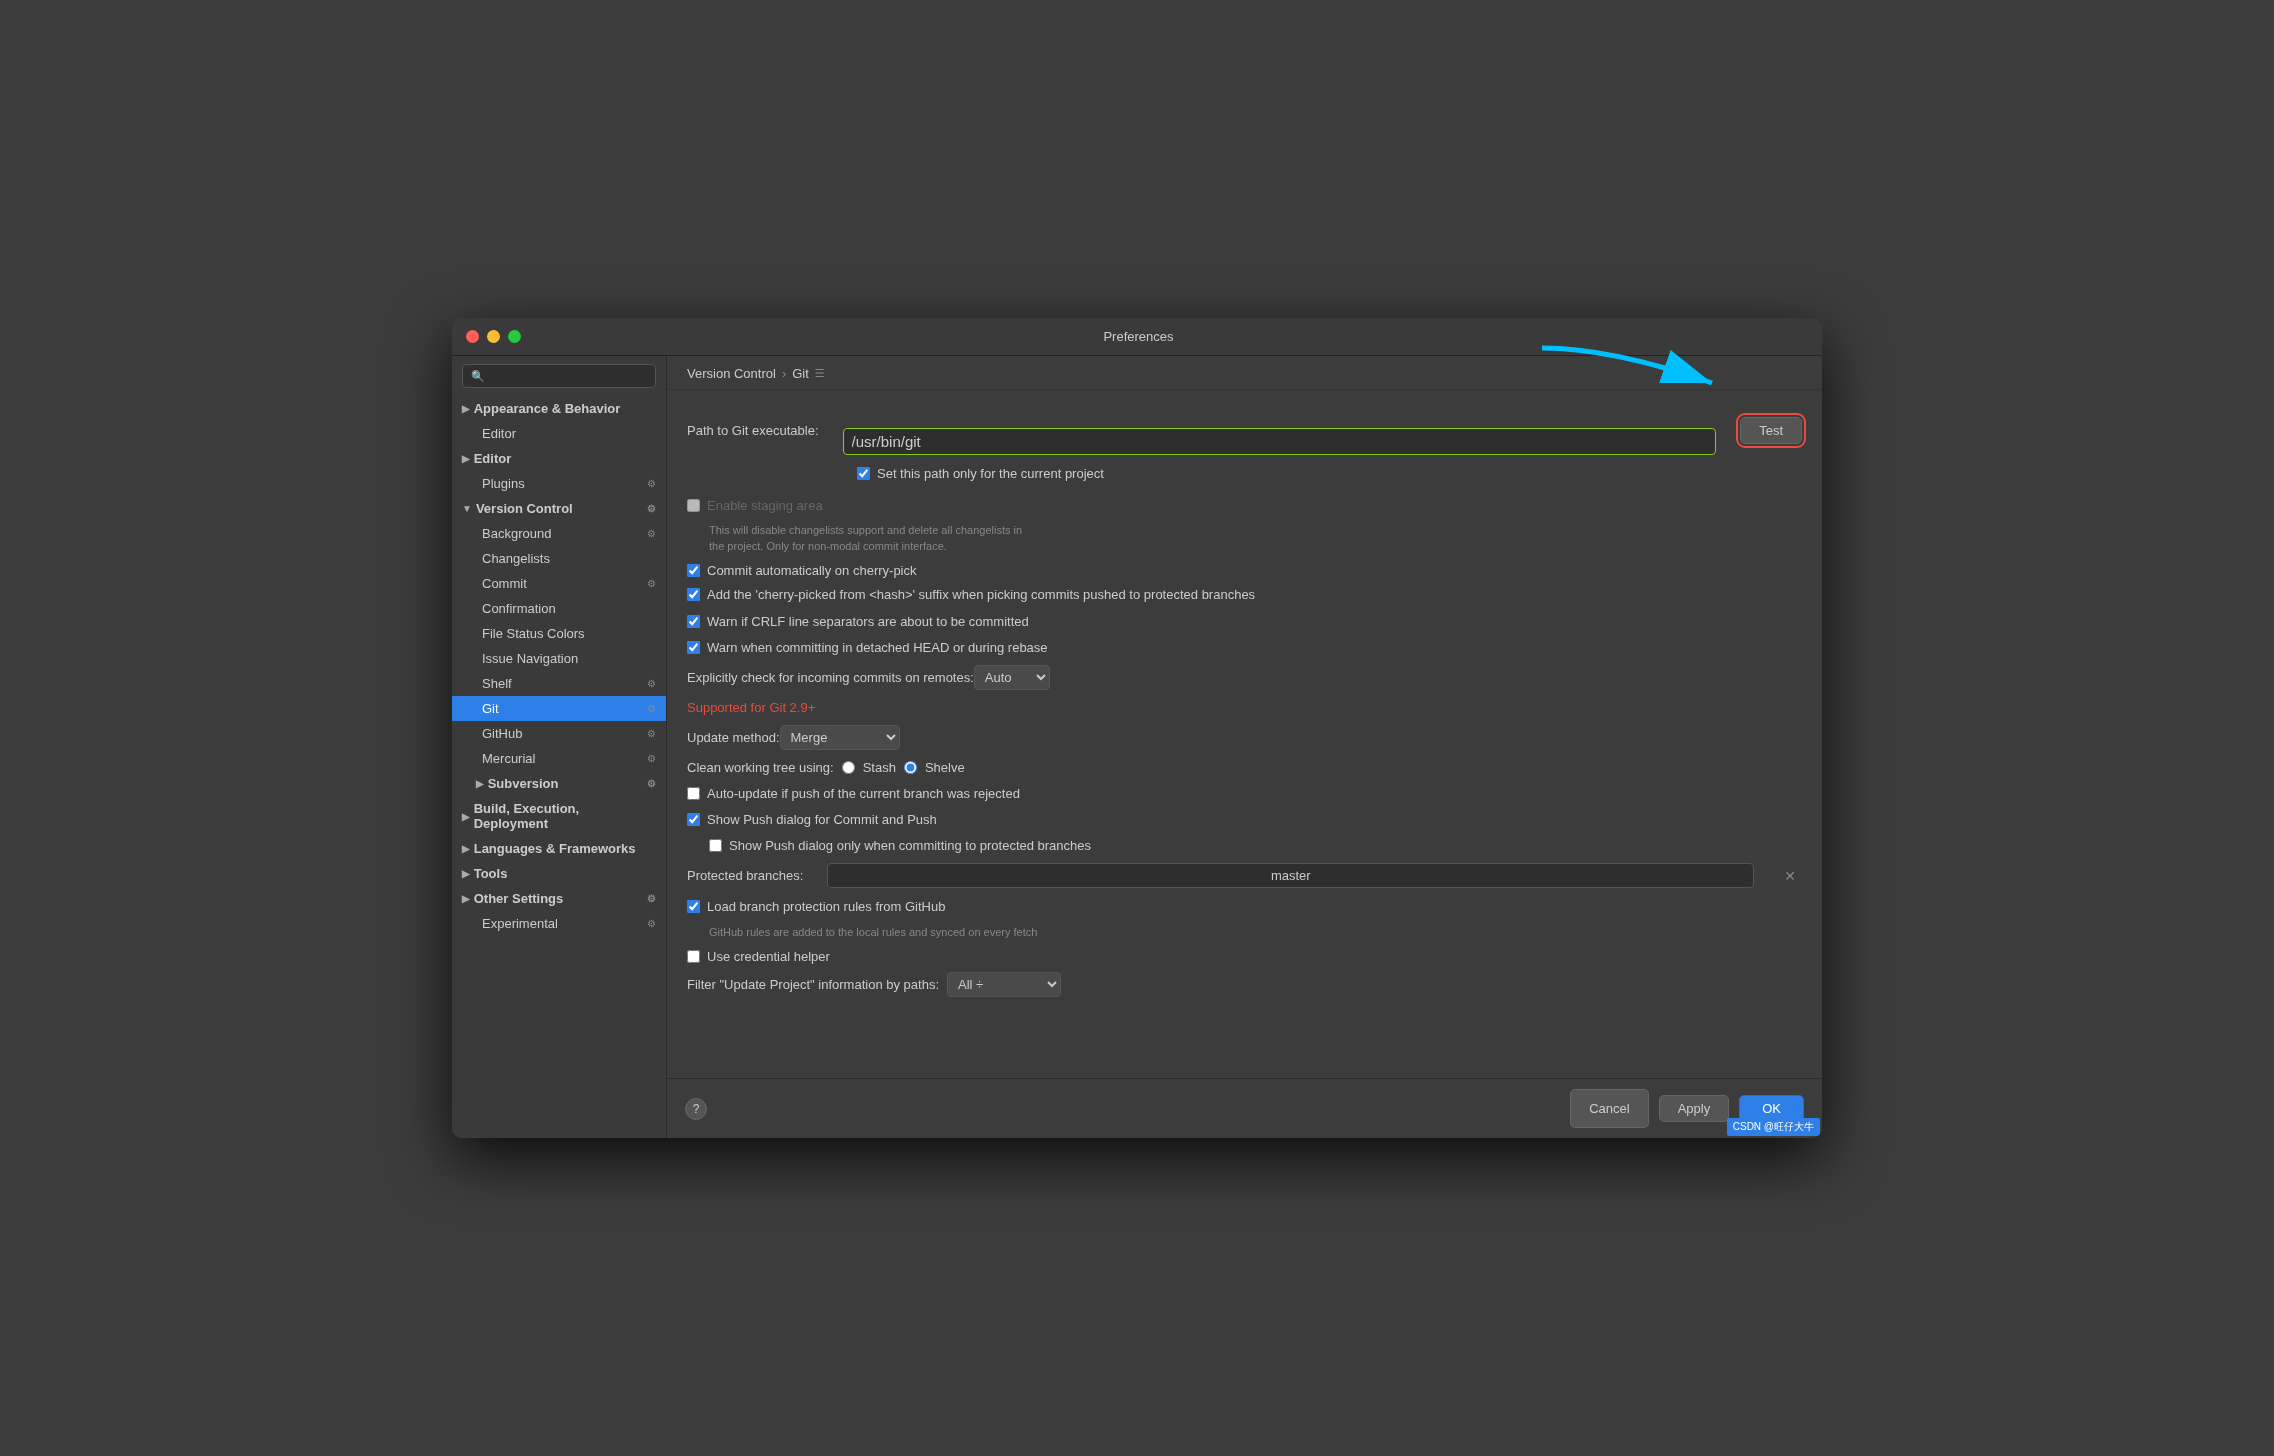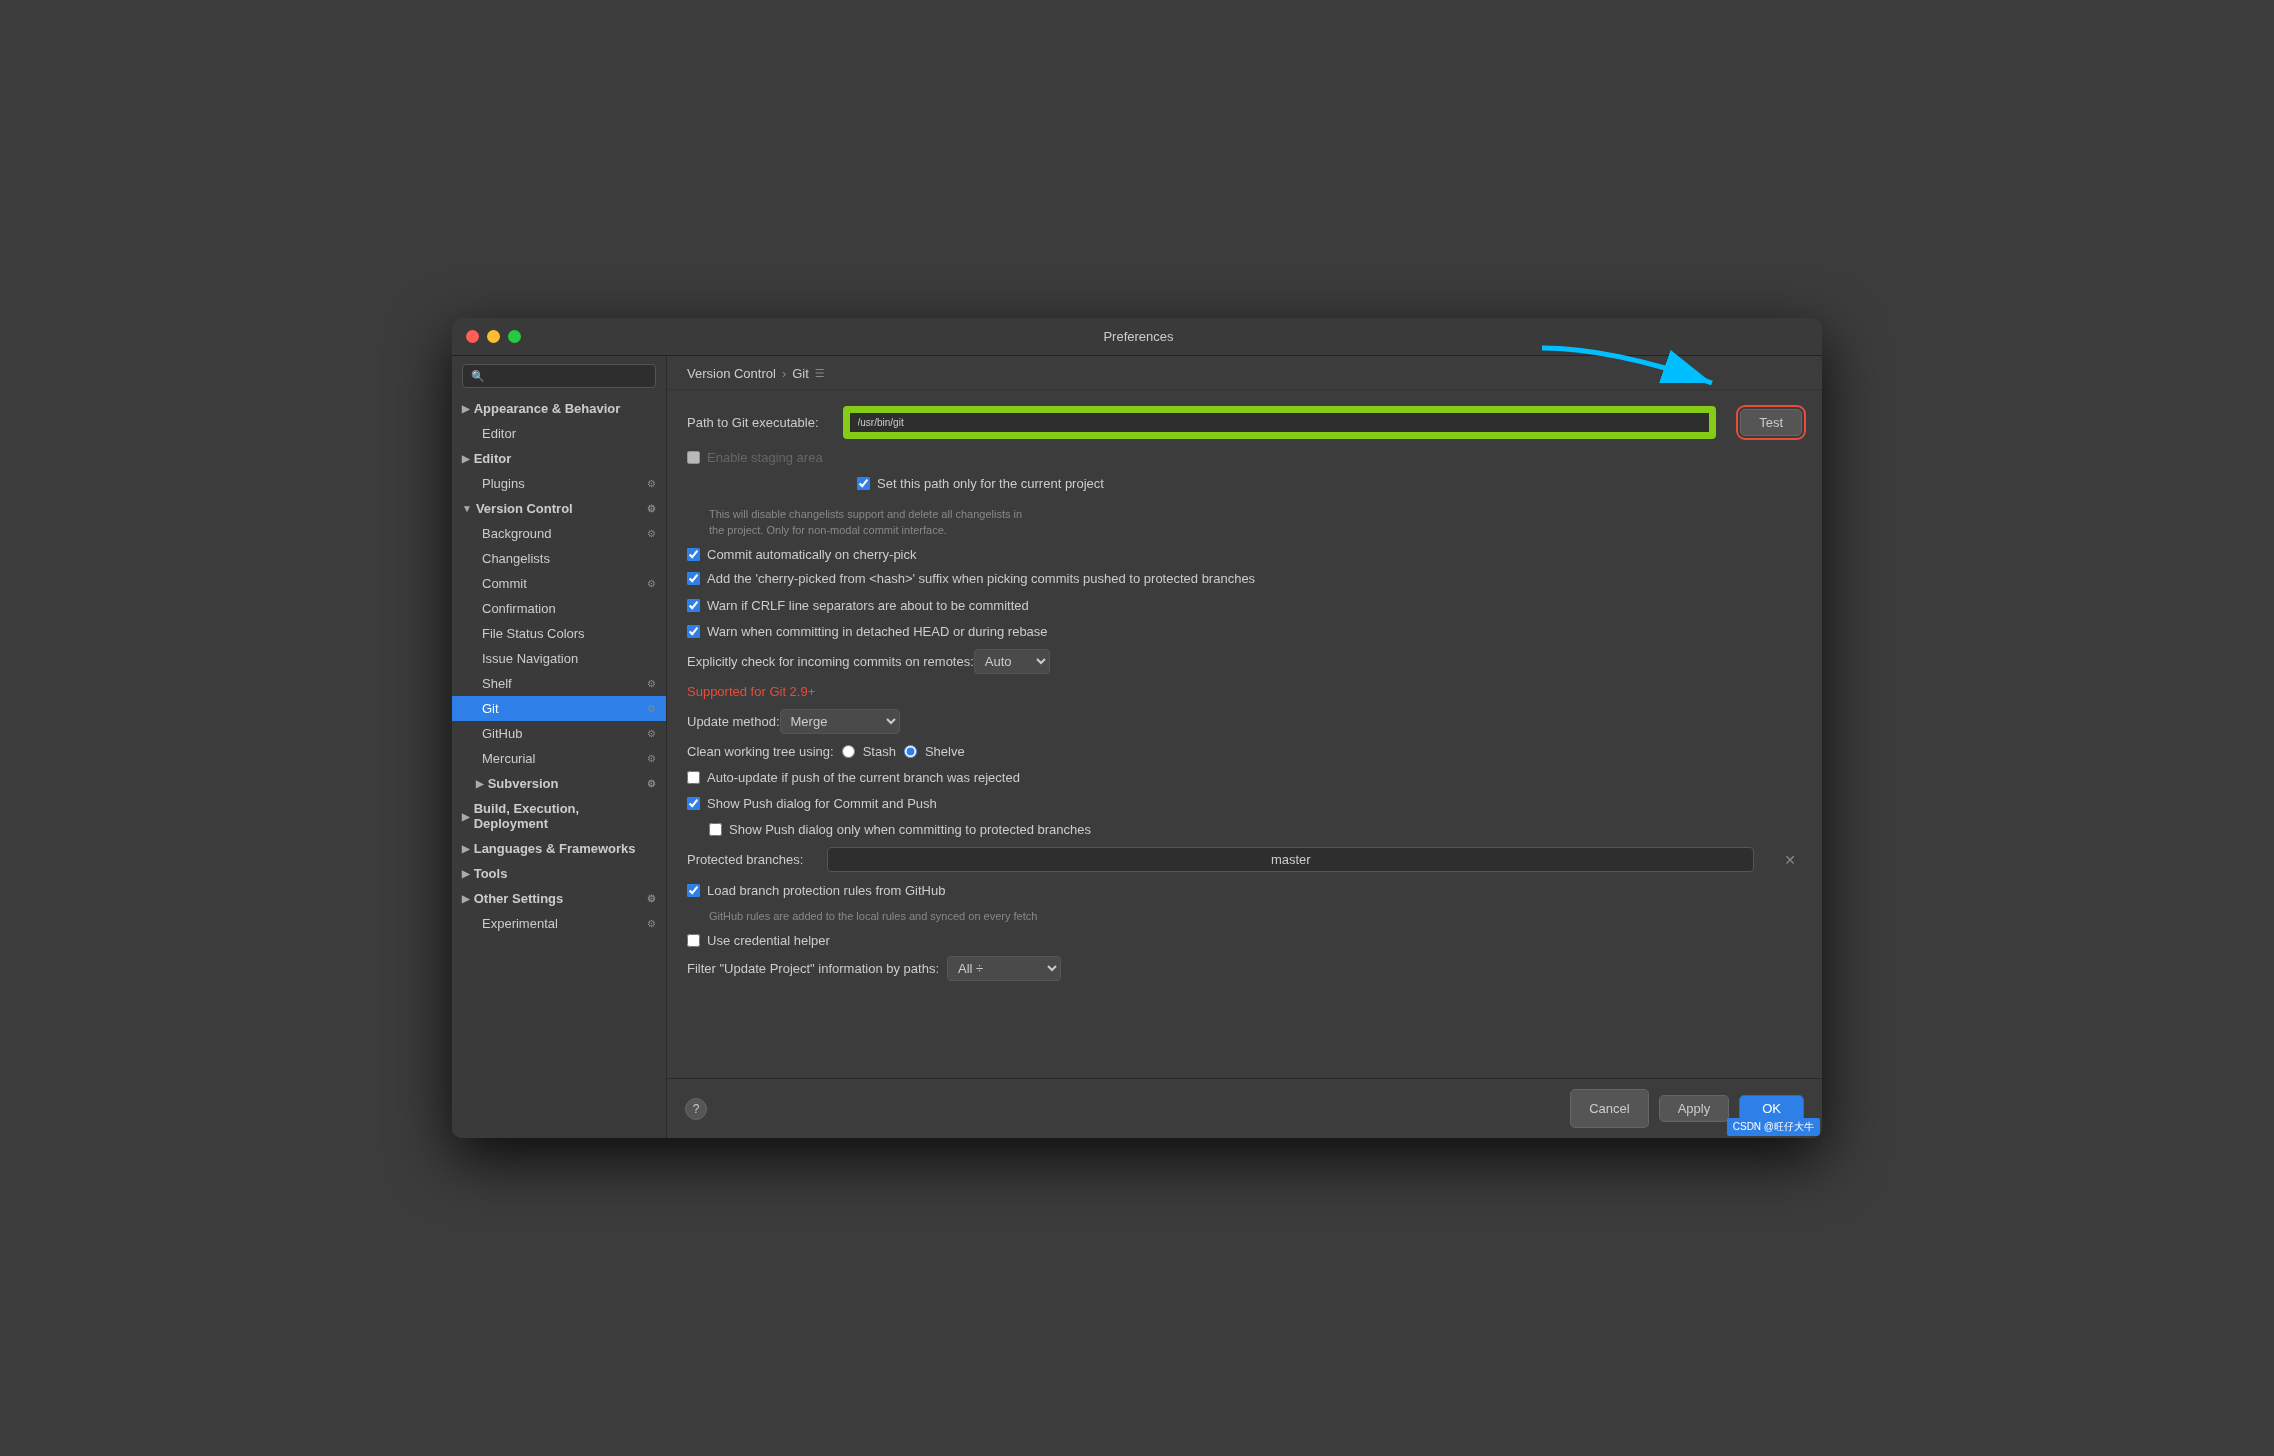--- a/index.html
+++ b/index.html
@@ -147,26 +147,27 @@
       gap: 24px;
     }
     .form-label {
       color: #ccc;
       font-size: 13px;
       white-space: nowrap;
     }
     .path-input {
       flex: 1;
       background: #2e2e2e;
-      border: 7px solid #84cc16;
+      border: 1px solid #84cc16;
       border-radius: 4px;
       color: #ccc;
-      font-size: 10px;
+      font-size: 15px;
       padding: 4px 8px;
       outline: none;
+      margin-top: 22px;
     }
     .test-button {
       background: #555;
       border: 1px solid #666;
       border-radius: 5px;
       color: #ccc;
       font-size: 13px;
       padding: 5px 18px;
       cursor: pointer;
       outline: 2px solid #e74c3c;
@@ -474,28 +475,28 @@
       </div>
 
       <div class="main-content">
 
         <div class="form-row">
           <label class="form-label">Path to Git executable:</label>
           <input class="path-input" type="text" value="/usr/bin/git" style="">
           <button class="test-button">Test</button>
         </div>
 
+        <div class="checkbox-row" style="margin-left: 170px; margin-bottom: 14px;">
+          <input type="checkbox" id="set-path" checked="" style="">
+          <label class="checkbox-label" for="set-path">Set this path only for the current project</label>
+        </div>
+
         <div class="checkbox-row">
           <input type="checkbox" id="enable-staging" disabled="" style="">
           <label class="checkbox-label disabled" for="enable-staging">Enable staging area</label>
-        </div>
-
-        <div class="checkbox-row" style="margin-left: 170px; margin-bottom: 14px;">
-          <input type="checkbox" id="set-path" checked="" style="">
-          <label class="checkbox-label" for="set-path">Set this path only for the current project</label>
         </div>
         <div class="subtext">This will disable changelists support and delete all changelists in<br>the project. Only for non-modal commit interface.</div>
 
         <div class="checkbox-row section-gap">
           <input type="checkbox" id="cherry-pick" checked="" style="">
           <label class="checkbox-label" for="cherry-pick">Commit automatically on cherry-pick</label>
         </div>
 
         <div class="checkbox-row">
           <input type="checkbox" id="hash-suffix" checked="" style="">

